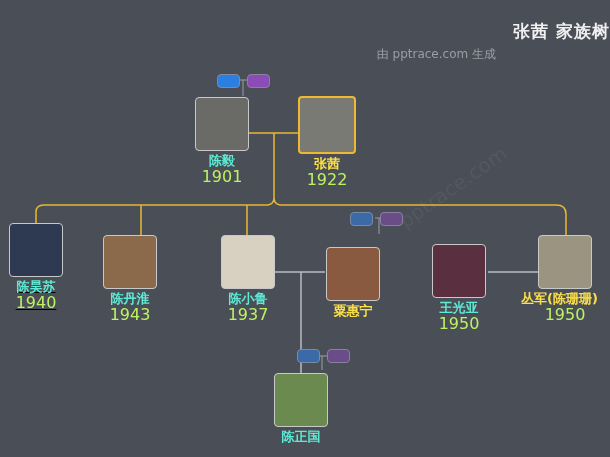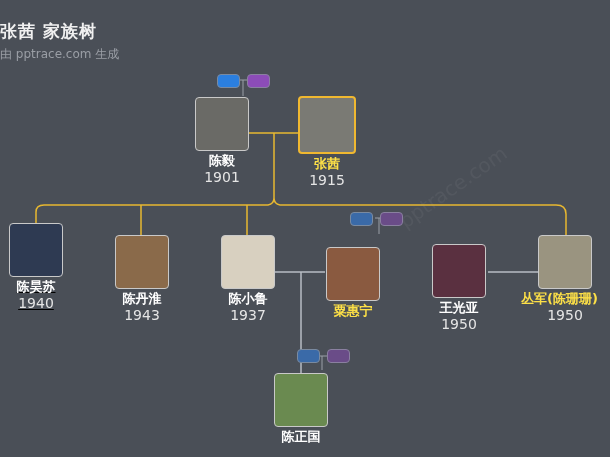--- a/index.html
+++ b/index.html
@@ -1,35 +1,35 @@
 <!DOCTYPE html>
 <html><head>
 <meta charset="utf-8">
 <style>
   html, body { margin:0; padding:0; }
   body {
     width:610px; height:457px; overflow:hidden; position:relative;
     background:#4a4f57;
     font-family:"DejaVu Sans","Liberation Sans",sans-serif;
   }
-  .title { position:absolute; left:0; width:610px; top:20px; text-align:left;
+  .title { position:absolute; left:0; width:610px; top:20px; text-align:right;
     color:#f0f0f0; font-size:17px; font-weight:bold; letter-spacing:1px; }
-  .subtitle { position:absolute; left:0; width:496px; top:46px; text-align:left;
+  .subtitle { position:absolute; left:0; width:496px; top:46px; text-align:right;
     color:#9a9ea5; font-size:12px; }
   .watermark { position:absolute; left:390px; top:175px; color:rgba(255,255,255,0.05);
     font-size:20px; transform:rotate(-35deg); }
   svg.lines { position:absolute; left:0; top:0; }
   .node { position:absolute; width:60px; text-align:center; }
   .photo { width:54px; height:54px; margin:0 auto; border:1.5px solid #c9c9c9;
     border-radius:4px; box-sizing:border-box; overflow:hidden; }
   .photo.hl { border:2px solid #f0b830; }
   .name { font-size:13px; font-weight:bold; margin-top:1px; white-space:nowrap; }
-  .name.m { color:#ffffff; }
+  .name.m { color:#5eead4; }
   .name.f { color:#fde047; }
-  .year { font-size:14px; color:#e5e5e5; line-height:14px; }
+  .year { font-size:16px; color:#bef264; line-height:14px; }
   .pill { position:absolute; width:21px; height:12px; border-radius:4px; }
   .pill.b { background:#2b7fe0; border:1px solid #7a8aa0; }
   .pill.p { background:#8c4cb8; border:1px solid #8a80a0; }
   .pill.dim.b { background:#3a6aa8; }
   .pill.dim.p { background:#6a4c88; }
 </style>
 </head>
 <body>
 
 <div class="title">张茜 家族树</div>
@@ -67,29 +67,29 @@
 <div class="pill p dim" style="left:327px;top:349px;"></div>
 
 <div class="node" style="left:192px;top:97px;">
   <div class="photo" style="background:#6a6a66;"></div>
   <div class="name m">陈毅</div>
   <div class="year">1901</div>
 </div>
 <div class="node" style="left:297px;top:96px;">
   <div class="photo hl" style="width:58px;height:58px;background:#7a7a74;"></div>
   <div class="name f">张茜</div>
-  <div class="year">1915</div>
+  <div class="year">1922</div>
 </div>
 
 <div class="node" style="left:6px;top:223px;text-decoration:underline;">
   <div class="photo" style="background:#2e3a52;"></div>
   <div class="name m">陈昊苏</div>
   <div class="year">1940</div>
 </div>
-<div class="node" style="left:112px;top:235px;">
+<div class="node" style="left:100px;top:235px;">
   <div class="photo" style="background:#8a6a4a;"></div>
   <div class="name m">陈丹淮</div>
   <div class="year">1943</div>
 </div>
 <div class="node" style="left:218px;top:235px;">
   <div class="photo" style="background:#d8d0c0;"></div>
   <div class="name m">陈小鲁</div>
   <div class="year">1937</div>
 </div>
 <div class="node" style="left:323px;top:247px;">

